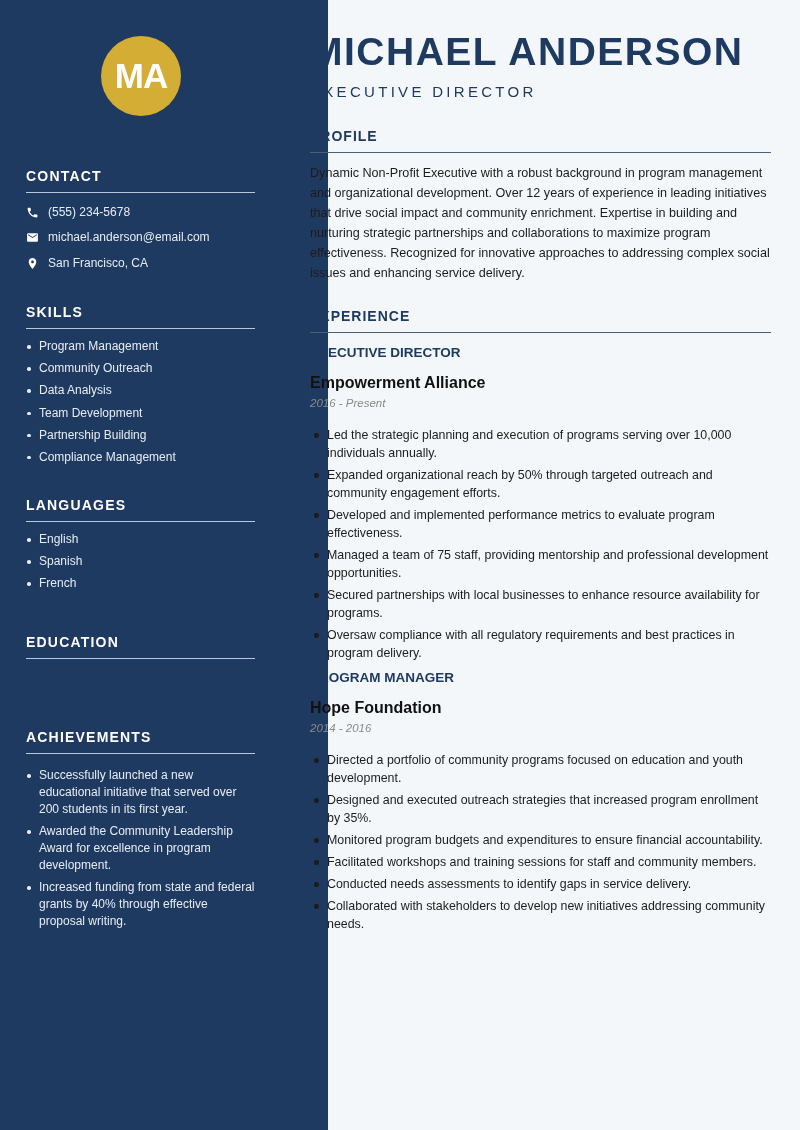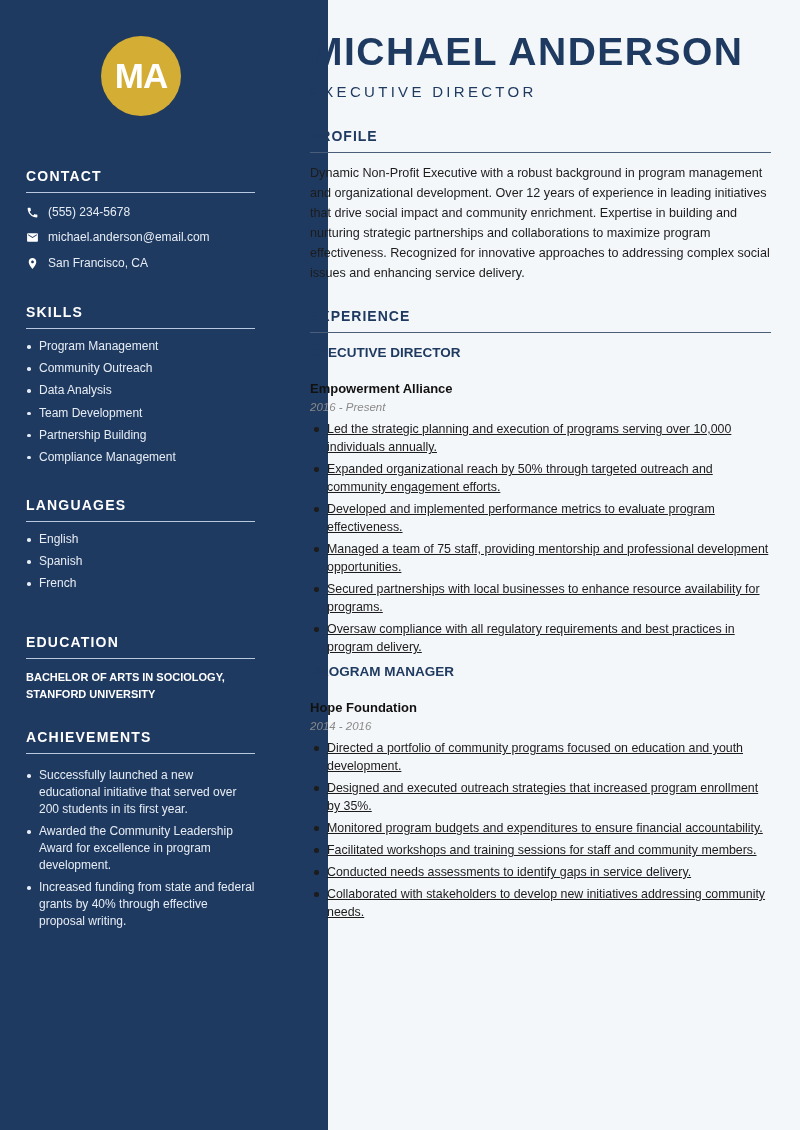--- a/index.html
+++ b/index.html
@@ -53,23 +53,23 @@
     position: absolute; top: 83px; left: 0; font-size: 15px; color: #1f3a60;
     letter-spacing: 3.3px; white-space: nowrap;
   }
   .main-section { position: absolute; left: 0; width: 461px; }
   .main-title {
     font-size: 14px; font-weight: 700; color: #1f3a60; letter-spacing: 1px;
     padding-bottom: 8px; border-bottom: 1.5px solid #4a5e7a;
   }
   .profile-text { margin-top: 10px; font-size: 12.6px; line-height: 20px; color: #1c1c1c; }
   .job-title { font-size: 13.5px; font-weight: 700; color: #1f3a60; margin-top: 12px; }
-  .company { font-size: 13px; font-weight: 700; color: #111; margin-top: 21px; }
+  .company { font-size: 16px; font-weight: 700; color: #111; margin-top: 14px; }
   .dates { font-size: 11.5px; font-style: italic; color: #8a8a8a; margin-top: 5px; }
-  .job-list { list-style: none; margin-top: 7px; text-decoration: underline; }
+  .job-list { list-style: none; margin-top: 17px; }
   .job-list li {
     position: relative; padding-left: 17px; font-size: 12.4px; line-height: 18px;
     color: #1c1c1c; margin-bottom: 4px;
   }
   .job-list li::before {
     content: ""; position: absolute; left: 4px; top: 7px; width: 4.5px; height: 4.5px;
     border-radius: 50%; background: #1c1c1c;
   }
 </style>
 </head>
@@ -118,24 +118,20 @@
     <div class="side-title">LANGUAGES</div>
     <ul class="side-list">
       <li>English</li>
       <li>Spanish</li>
       <li>French</li>
     </ul>
   </section>
 
   <section class="side-section" style="top:634px;">
     <div class="side-title">EDUCATION</div>
-    <div class="edu-text">
-      <div>BACHELOR OF ARTS IN SOCIOLOGY,</div>
-      <div>STANFORD UNIVERSITY</div>
-    </div>
   </section>
 
   <section class="side-section" style="top:729px;">
     <div class="side-title">ACHIEVEMENTS</div>
     <ul class="side-list ach-list" style="margin-top:13px;">
       <li>Successfully launched a new educational initiative that served over 200 students in its first year.</li>
       <li>Awarded the Community Leadership Award for excellence in program development.</li>
       <li>Increased funding from state and federal grants by 40% through effective proposal writing.</li>
     </ul>
   </section>

